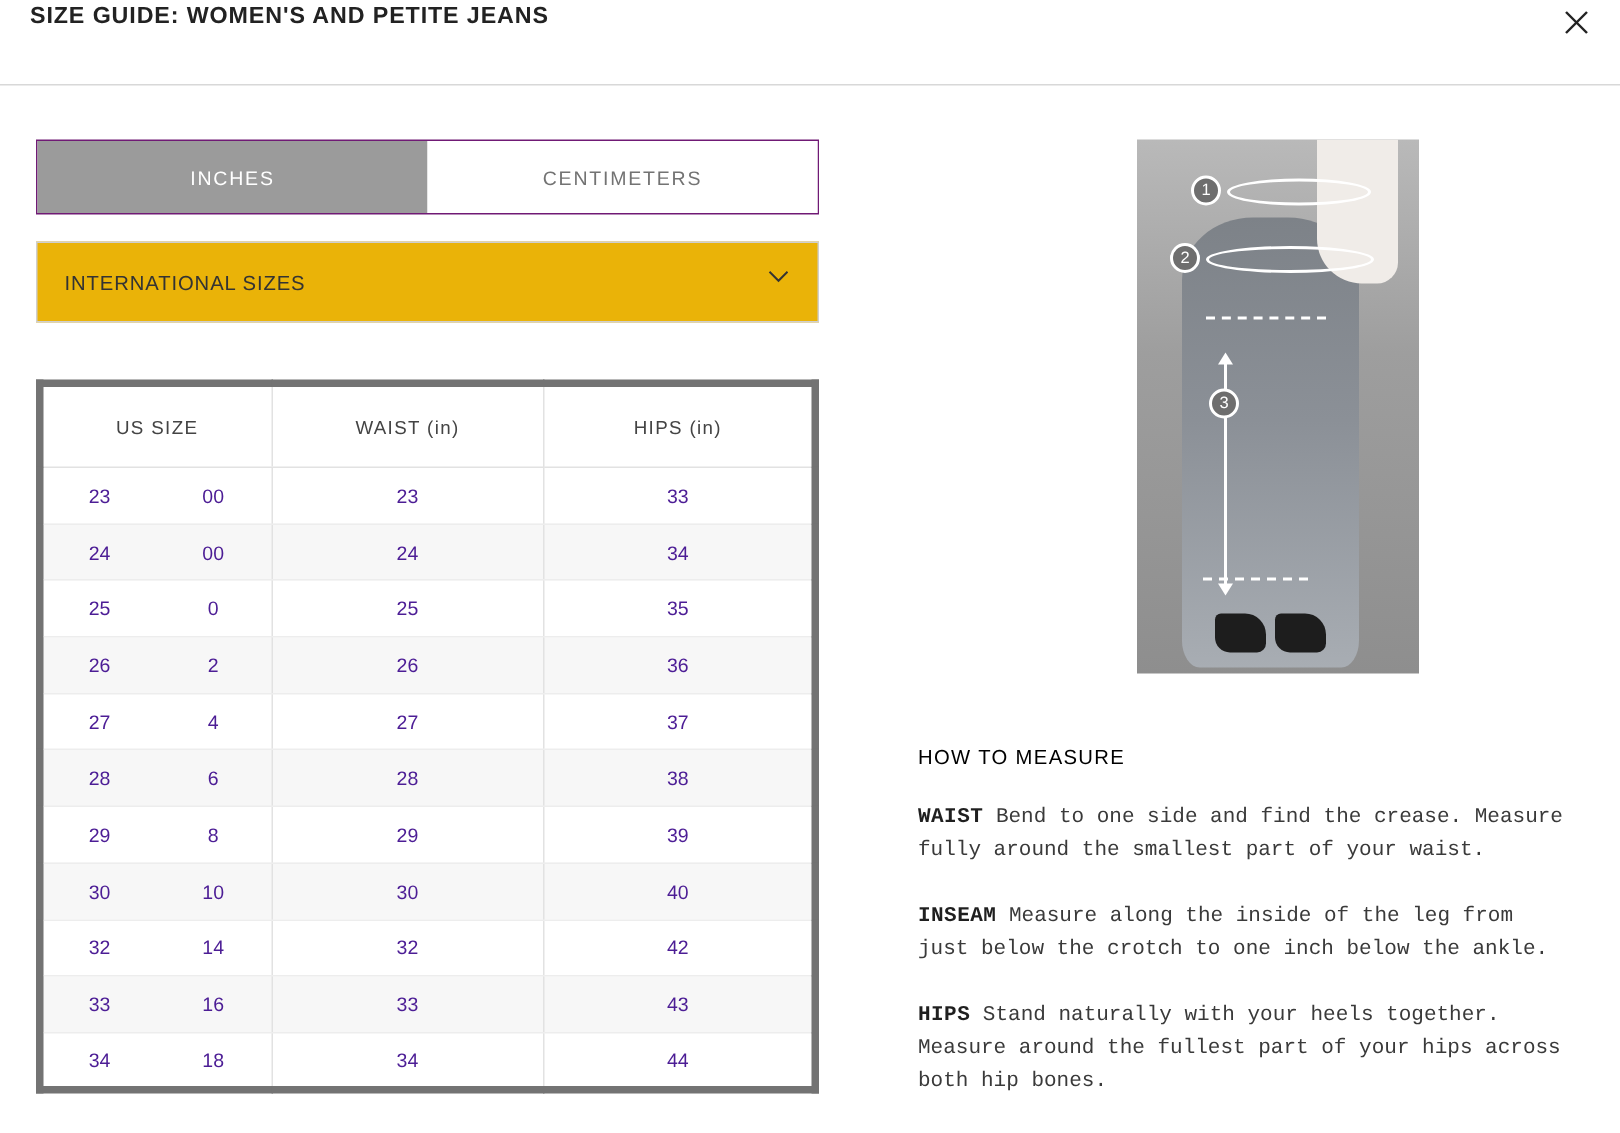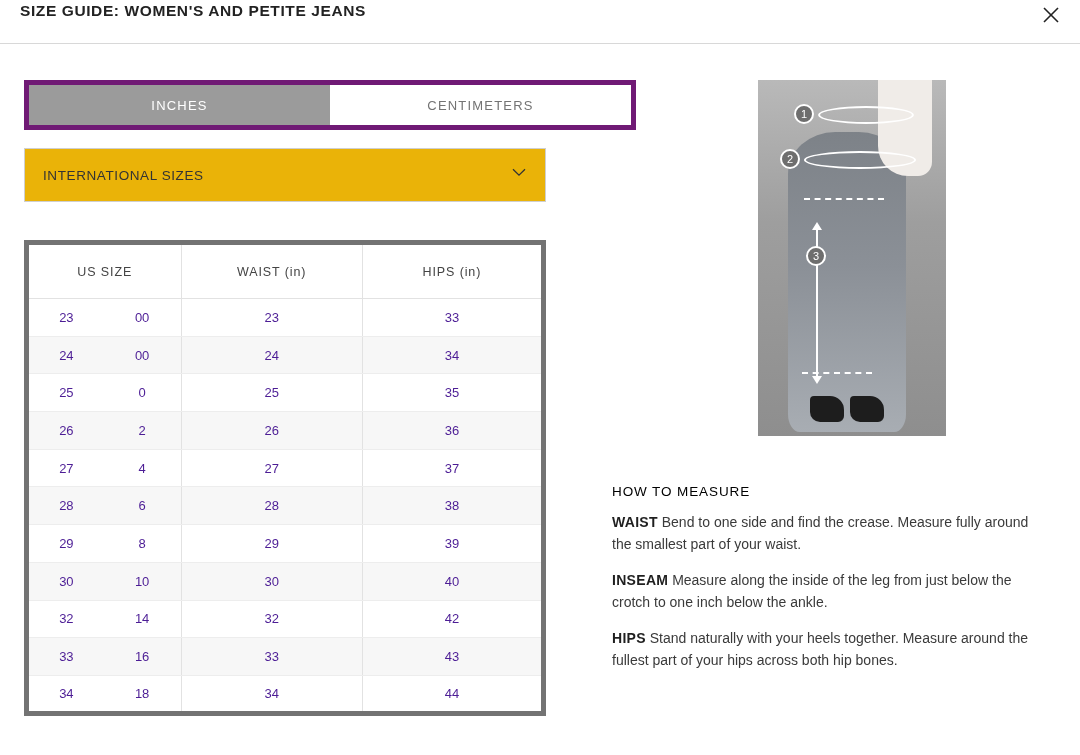--- a/index.html
+++ b/index.html
@@ -8,21 +8,21 @@
     width: 1080px; height: 755px;
     background: #ffffff;
     font-family: "Liberation Sans", sans-serif;
     color: #333333;
     overflow: hidden;
   }
 
   
   .modal-header {
     position: relative;
-    height: 44px;
+    height: 57px;
     border-bottom: 1px solid #d8d8d8;
     display: flex;
     align-items: flex-start;
     padding: 0 20px;
   }
   .modal-title {
     font-size: 15.5px;
     font-weight: bold;
     letter-spacing: 0.6px;
     color: #222;
@@ -42,23 +42,23 @@
     display: flex;
     padding: 36px 20px 0 24px;
     gap: 0;
   }
   .left-col { width: 524px; flex: none; }
   .right-col { width: 500px; flex: none; padding-left: 64px; }
 
   
   .unit-tabs {
     display: flex;
-    border: 5px solid #701a75;
+    border: 1px solid #701a75;
     height: 50px;
-    width: 612px;
+    width: 522px;
   }
   .unit-tab {
     flex: 1;
     display: flex;
     align-items: center;
     justify-content: center;
     font-size: 13px;
     letter-spacing: 1.2px;
     cursor: pointer;
     color: #737373;
@@ -202,25 +202,26 @@
 
   
   .how-title {
     margin-top: 48px;
     font-size: 13.5px;
     font-weight: normal;
     letter-spacing: 0.9px;
     color: #000000;
   }
   .how-p {
-    margin-top: 12px;
+    margin-top: 22px;
     font-size: 14px;
     line-height: 22px;
     color: #3a3a3a;
     max-width: 472px;
+    font-family: Liberation Mono, monospace;
   }
   .how-p b { font-weight: bold; color: #1f1f1f; letter-spacing: 0.3px; }
 </style>
 </head>
 <body>
 
 <div class="modal-header">
   <div class="modal-title">SIZE GUIDE: WOMEN'S AND PETITE JEANS</div>
   <div class="close-btn">
     <svg width="34" height="34" viewBox="0 0 34 34" aria-hidden="true">

